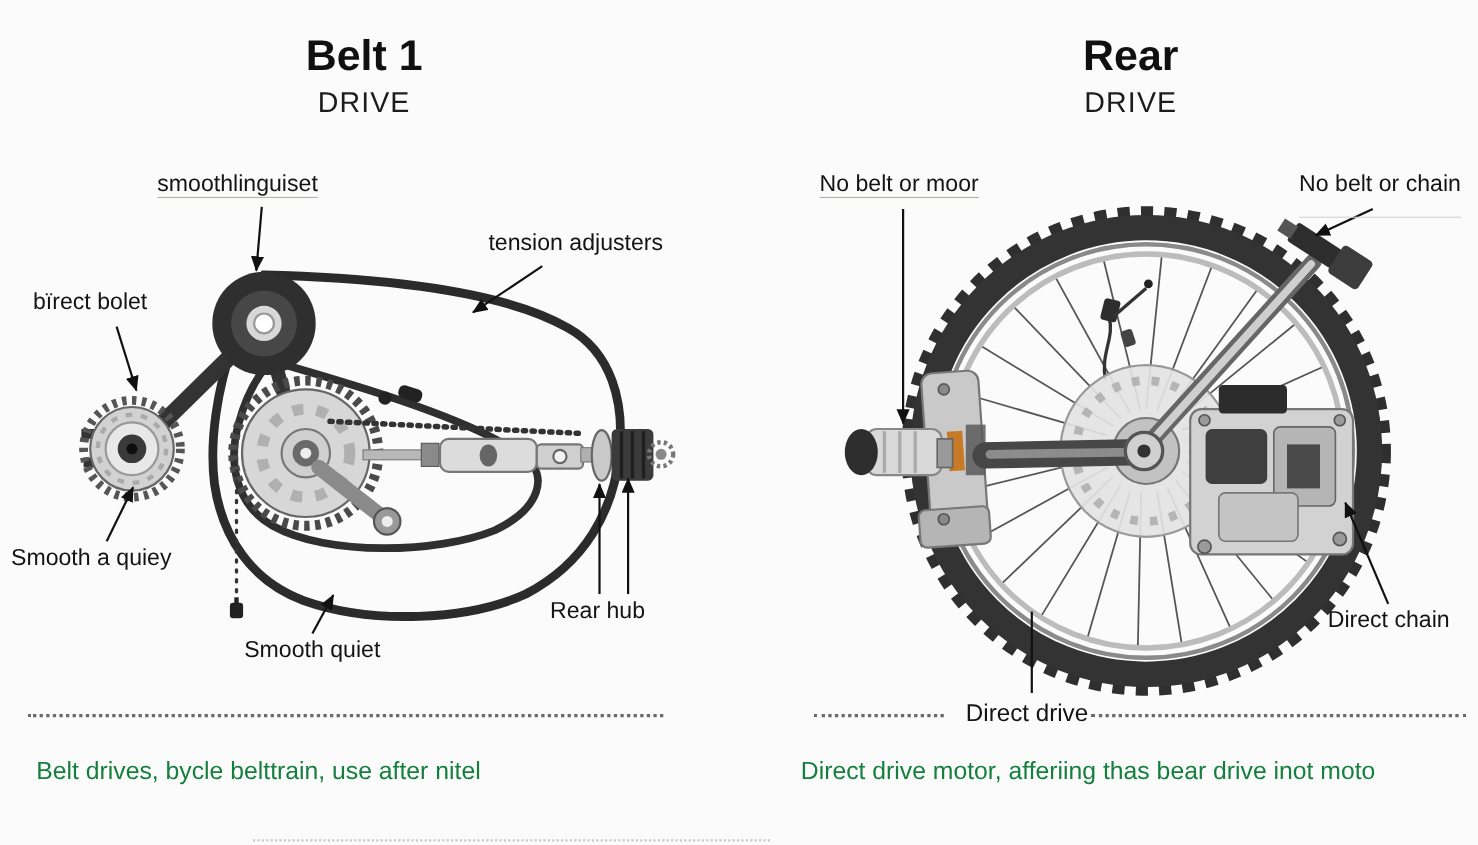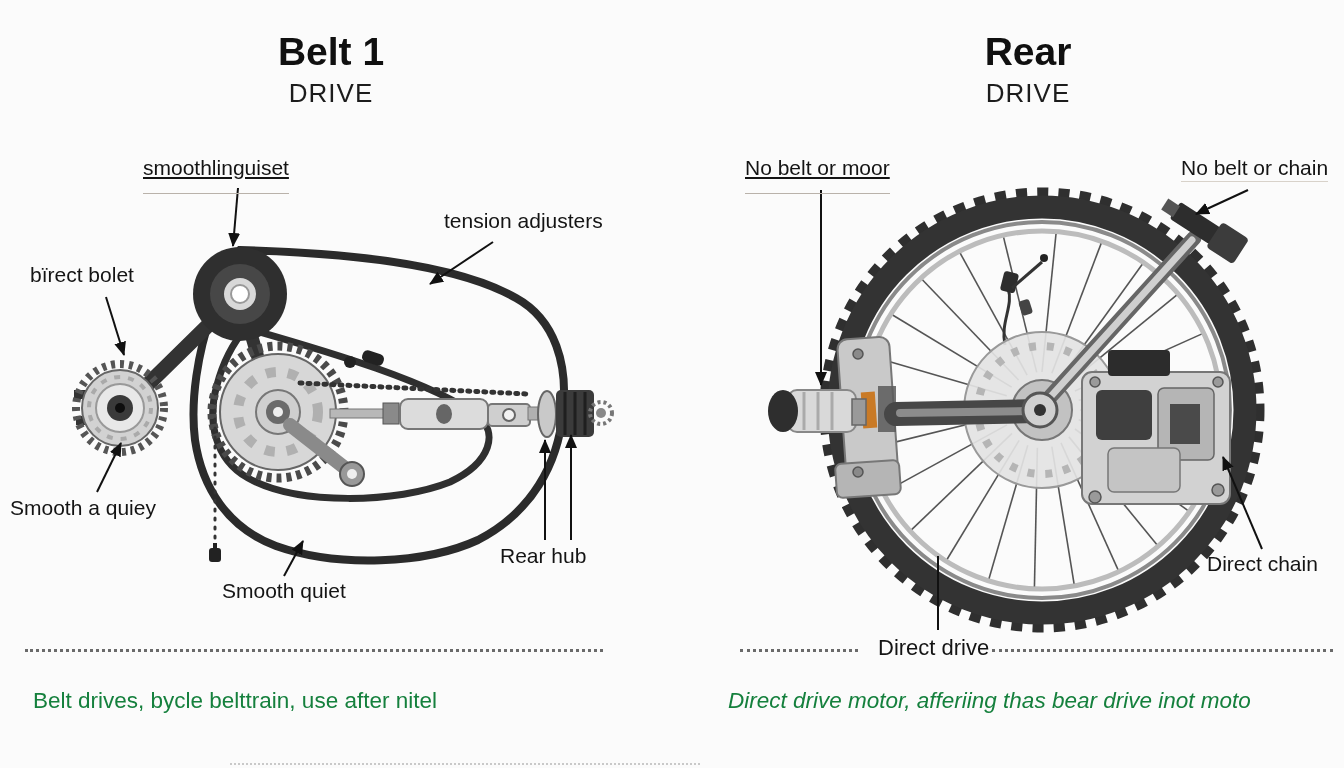--- a/index.html
+++ b/index.html
@@ -6,22 +6,22 @@
   body{
     width:1344px;height:768px;overflow:hidden;
     background:#fbfbfb;
     font-family:"Liberation Sans", sans-serif;
     color:#1a1a1a;
     position:relative;
   }
   .stage{position:absolute;inset:0;width:1344px;height:744px;}
   svg.diagram{position:absolute;left:0;top:0;z-index:1;}
   .lbl{position:absolute;z-index:3;font-size:21px;color:#141414;white-space:nowrap;line-height:1.1;}
-  .lbl.u{border-bottom:1px solid #b9b2aa;padding-bottom:14px;text-decoration:underline;}
-  .lbl.u2{border-bottom:1px solid #d8d2ca;padding-bottom:2px;}
+  .lbl.u{border-bottom:1px solid #b9b2aa;padding-bottom:0;}
+  .lbl.u2{border-bottom:1px solid #d8d2ca;padding-bottom:18px;}
   .title-block{position:absolute;z-index:3;text-align:center;width:300px;}
   .title-main{font-size:39px;font-weight:bold;letter-spacing:0px;color:#101010;}
   .title-sub{font-size:26px;font-weight:500;letter-spacing:1px;color:#1c1c1c;margin-top:4px;}
   .caption{position:absolute;z-index:3;font-size:22.5px;line-height:31px;color:#15803d;}
   .dotline{position:absolute;z-index:2;border-top:3px dotted #6a6a6a;height:0;}
   .dotline.faint{border-top:2px dotted #c9c9c9;}
 </style>
 </head>
 <body>
 
@@ -240,18 +240,18 @@
   </div>
 
   <div class="lbl u" style="left:745px;top:156px;">No belt or moor</div>
   <div class="lbl u2" style="left:1181px;top:156px;">No belt or chain</div>
   <div class="lbl" style="left:1207px;top:552px;">Direct chain</div>
   <div class="lbl" style="left:878px;top:636px;font-size:22px;">Direct drive</div>
 
   <div class="dotline" style="left:740px;top:649px;width:118px;"></div>
   <div class="dotline" style="left:992px;top:649px;width:341px;"></div>
 
-  <div class="caption" style="left:728px;top:685px;width:610px;font-style:italic;">
+  <div class="caption" style="left:728px;top:685px;width:610px;">
     <div>Direct drive motor, afferiing thas bear drive inot moto</div>
   </div>
 
   <div class="dotline faint" style="left:230px;top:763px;width:470px;"></div>
 </div>
 
 </body></html>

